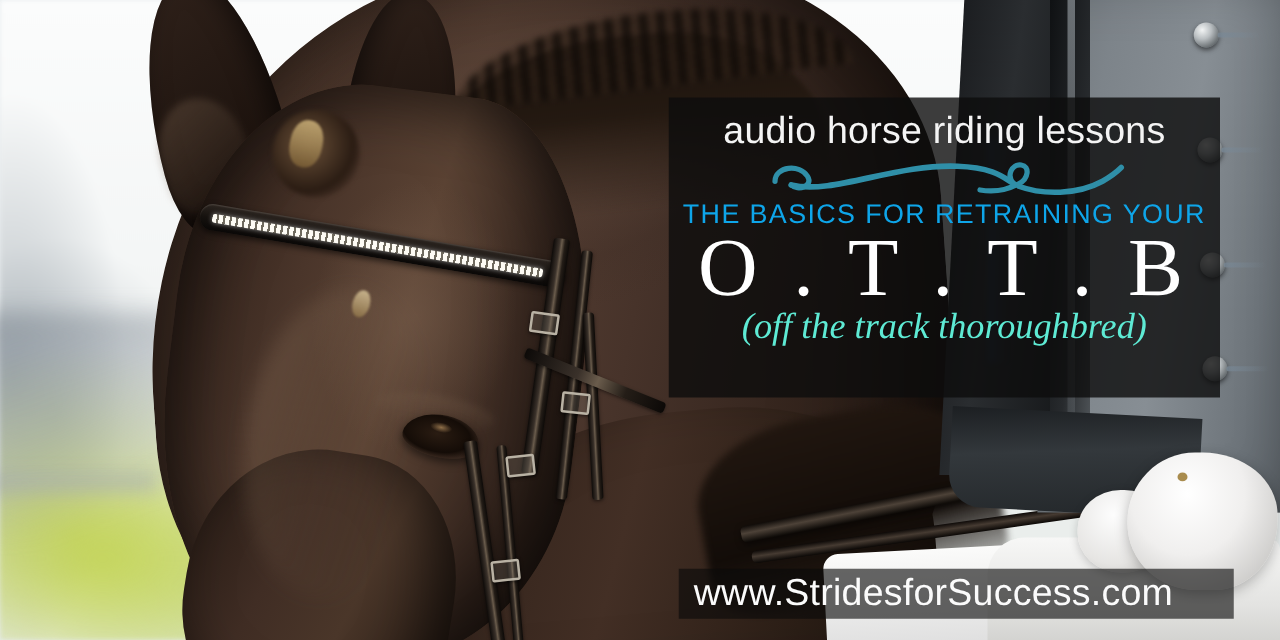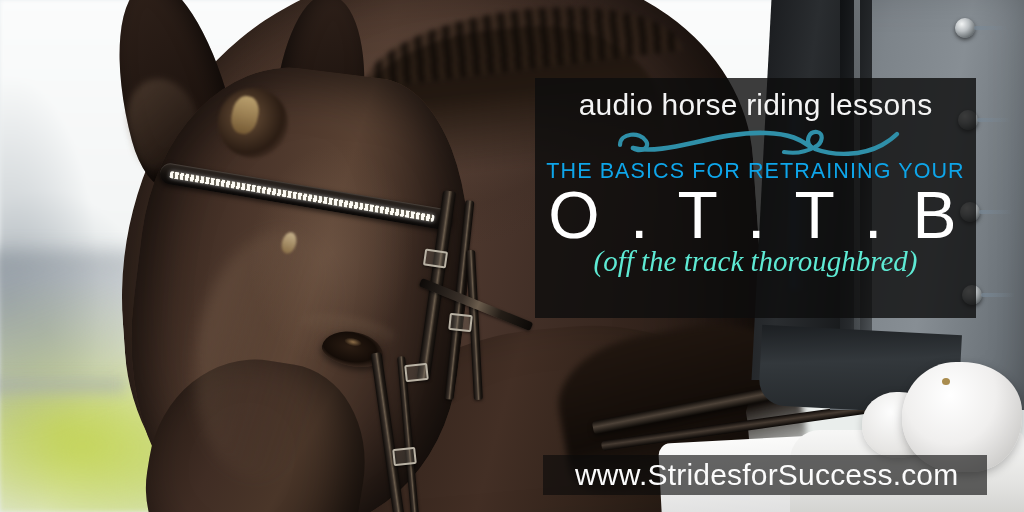--- a/index.html
+++ b/index.html
@@ -189,32 +189,32 @@
     align-items:center;justify-content:flex-start;padding-top:6px;}
 
   .line-top{font-size:30px;font-weight:300;color:#f4f4f4;letter-spacing:.2px;
     line-height:1.1;margin-top:4px;white-space:nowrap;}
 
   .flourish{width:300px;height:34px;margin-top:2px;display:block;}
 
   .line-sub{font-size:21.5px;font-weight:300;color:#0ea5e9;letter-spacing:1.1px;
     line-height:1.1;margin-top:3px;white-space:nowrap;}
 
-  .line-big{font-family:Liberation Sans, sans-serif;font-weight:400;
+  .line-big{font-family:Liberation Serif, serif;font-weight:400;
     font-size:66px;color:#ffffff;letter-spacing:6px;line-height:1.0;
     margin-top:-2px;white-space:nowrap;}
 
   .line-ital{font-family:Liberation Serif, serif;font-style:italic;
     font-size:29px;color:#5eead4;line-height:1.1;margin-top:-2px;white-space:nowrap;}
 
   
   .urlbar{position:absolute;left:543px;top:455px;width:444px;height:40px;
     background:rgba(10,10,10,.62);display:flex;align-items:center;}
   .urltext{font-size:30px;font-weight:300;color:#fbfbfb;letter-spacing:.2px;
-    padding-left:32px;white-space:nowrap;}
+    padding-left:12px;white-space:nowrap;}
 </style>
 </head>
 <body>
 
 <div id="stage">
 
   <div class="photo">
     <div class="bg-sky"></div>
     <div class="bg-struct"></div>
     <div class="bg-rail"></div>

